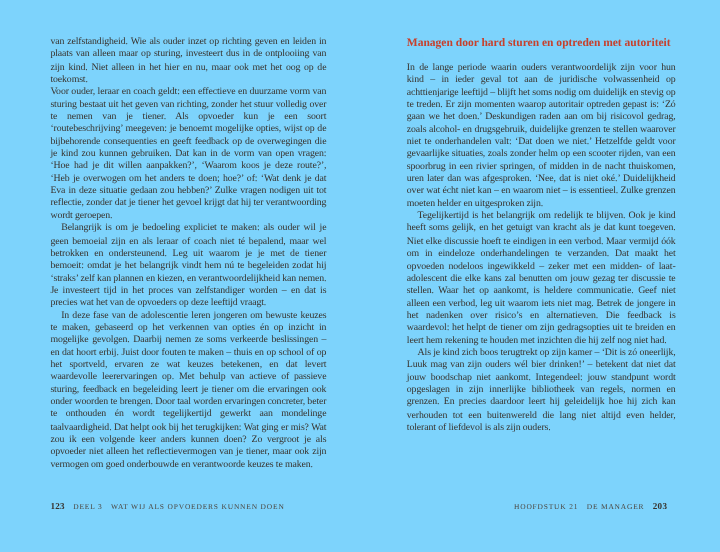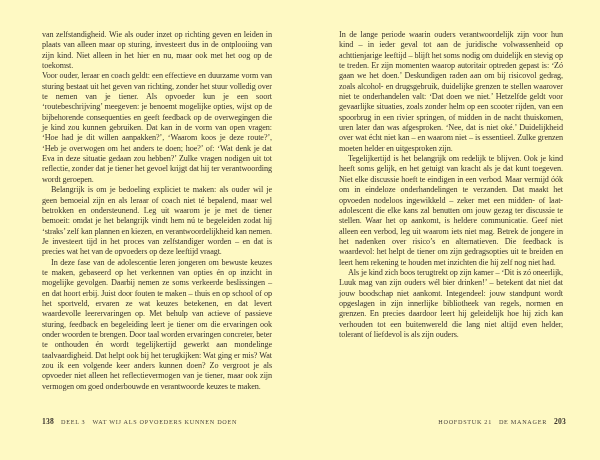--- a/index.html
+++ b/index.html
@@ -6,21 +6,21 @@
   body {
     width: 600px; height: 460px;
     background: #fcfbf9;
     font-family: "Liberation Serif", "DejaVu Serif", serif;
     color: #38322c;
     overflow: hidden;
   }
   .spread {
     position: relative;
     width: 600px; height: 460px;
-    background: #fef9c3;
+    background: #7dd3fc;
   }
   .page {
     position: absolute;
     top: 30px;
   }
   .page.left  { left: 42px;  width: 230px; }
   .page.right { left: 339px; width: 224px; }
 
   .page p {
     margin: 0;
@@ -55,21 +55,21 @@
 
   .footer {
     position: absolute;
     top: 417px;
     display: flex;
     align-items: baseline;
     gap: 7px;
     white-space: nowrap;
   }
   .footer.left-footer  { left: 42px; }
-  .footer.right-footer { right: 34px; justify-content: space-between; }
+  .footer.right-footer { right: 44px; justify-content: space-between; }
   .runhead {
     font-size: 6.2px;
     letter-spacing: 0.7px;
     color: #4c463f;
   }
   .pagenum {
     font-size: 7.6px;
     font-weight: 700;
     letter-spacing: 0.2px;
     color: #38322c;
@@ -83,29 +83,30 @@
   <section class="page left">
     <p>van zelfstandigheid. Wie als ouder inzet op richting geven en leiden in plaats van alleen maar op sturing, investeert dus in de ontplooiing van zijn kind. Niet alleen in het hier en nu, maar ook met het oog op de toekomst.</p>
     <div>
       <p>Voor ouder, leraar en coach geldt: een effectieve en duurzame vorm van sturing bestaat uit het geven van richting, zonder het stuur volledig over te nemen van je tiener. Als opvoeder kun je een soort ‘routebeschrijving’ meegeven: je benoemt mogelijke opties, wijst op de bijbehorende consequenties en geeft feedback op de overwegingen die je kind zou kunnen gebruiken. Dat kan in de vorm van open vragen: ‘Hoe had je dit willen aanpakken?’, ‘Waarom koos je deze route?’, ‘Heb je overwogen om het anders te doen; hoe?’ of: ‘Wat denk je dat Eva in deze situatie gedaan zou hebben?’ Zulke vragen nodigen uit tot reflectie, zonder dat je tiener het gevoel krijgt dat hij ter verantwoording wordt geroepen.</p>
       <p class="indent">Belangrijk is om je bedoeling expliciet te maken: als ouder wil je geen bemoeial zijn en als leraar of coach niet té bepalend, maar wel betrokken en ondersteunend. Leg uit waarom je je met de tiener bemoeit: omdat je het belangrijk vindt hem nú te begeleiden zodat hij ‘straks’ zelf kan plannen en kiezen, en verantwoordelijkheid kan nemen. Je investeert tijd in het proces van zelfstandiger worden – en dat is precies wat het van de opvoeders op deze leeftijd vraagt.</p>
       <p class="indent">In deze fase van de adolescentie leren jongeren om bewuste keuzes te maken, gebaseerd op het verkennen van opties én op inzicht in mogelijke gevolgen. Daarbij nemen ze soms verkeerde beslissingen – en dat hoort erbij. Juist door fouten te maken – thuis en op school of op het sportveld, ervaren ze wat keuzes betekenen, en dat levert waardevolle leerervaringen op. Met behulp van actieve of passieve sturing, feedback en begeleiding leert je tiener om die ervaringen ook onder woorden te brengen. Door taal worden ervaringen concreter, beter te onthouden én wordt tegelijkertijd gewerkt aan mondelinge taalvaardigheid. Dat helpt ook bij het terugkijken: Wat ging er mis? Wat zou ik een volgende keer anders kunnen doen? Zo vergroot je als opvoeder niet alleen het reflectievermogen van je tiener, maar ook zijn vermogen om goed onderbouwde en verantwoorde keuzes te maken.</p>
     </div>
   </section>
 
   <section class="page right">
+    <h2 class="section-heading">Managen door hard sturen en optreden met autoriteit</h2>
     <div>
       <p>In de lange periode waarin ouders verantwoordelijk zijn voor hun kind – in ieder geval tot aan de juridische volwassenheid op achttienjarige leeftijd – blijft het soms nodig om duidelijk en stevig op te treden. Er zijn momenten waarop autoritair optreden gepast is: ‘Zó gaan we het doen.’ Deskundigen raden aan om bij risicovol gedrag, zoals alcohol- en drugsgebruik, duidelijke grenzen te stellen waarover niet te onderhandelen valt: ‘Dat doen we niet.’ Hetzelfde geldt voor gevaarlijke situaties, zoals zonder helm op een scooter rijden, van een spoorbrug in een rivier springen, of midden in de nacht thuiskomen, uren later dan was afgesproken. ‘Nee, dat is niet oké.’ Duidelijkheid over wat écht niet kan – en waarom niet – is essentieel. Zulke grenzen moeten helder en uitgesproken zijn.</p>
       <p class="indent">Tegelijkertijd is het belangrijk om redelijk te blijven. Ook je kind heeft soms gelijk, en het getuigt van kracht als je dat kunt toegeven. Niet elke discussie hoeft te eindigen in een verbod. Maar vermijd óók om in eindeloze onderhandelingen te verzanden. Dat maakt het opvoeden nodeloos ingewikkeld – zeker met een midden- of laat-adolescent die elke kans zal benutten om jouw gezag ter discussie te stellen. Waar het op aankomt, is heldere communicatie. Geef niet alleen een verbod, leg uit waarom iets niet mag. Betrek de jongere in het nadenken over risico’s en alternatieven. Die feedback is waardevol: het helpt de tiener om zijn gedragsopties uit te breiden en leert hem rekening te houden met inzichten die hij zelf nog niet had.</p>
       <p class="indent">Als je kind zich boos terugtrekt op zijn kamer – ‘Dit is zó oneerlijk, Luuk mag van zijn ouders wél bier drinken!’ – betekent dat niet dat jouw boodschap niet aankomt. Integendeel: jouw standpunt wordt opgeslagen in zijn innerlijke bibliotheek van regels, normen en grenzen. En precies daardoor leert hij geleidelijk hoe hij zich kan verhouden tot een buitenwereld die lang niet altijd even helder, tolerant of liefdevol is als zijn ouders.</p>
     </div>
   </section>
 
   <div class="footer left-footer">
-    <span class="pagenum">138</span>
+    <span class="pagenum">123</span>
     <span class="runhead">DEEL 3</span>
     <span class="runhead">WAT WIJ ALS OPVOEDERS KUNNEN DOEN</span>
   </div>
 
   <div class="footer right-footer">
     <span class="runhead">HOOFDSTUK 21</span>
     <span class="runhead">DE MANAGER</span>
     <span class="pagenum">203</span>
   </div>
 

